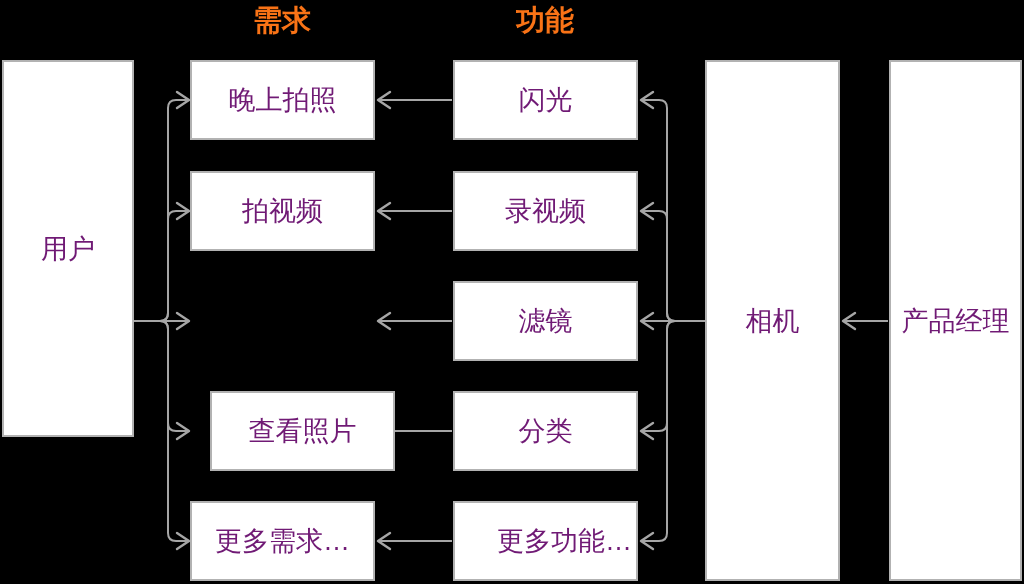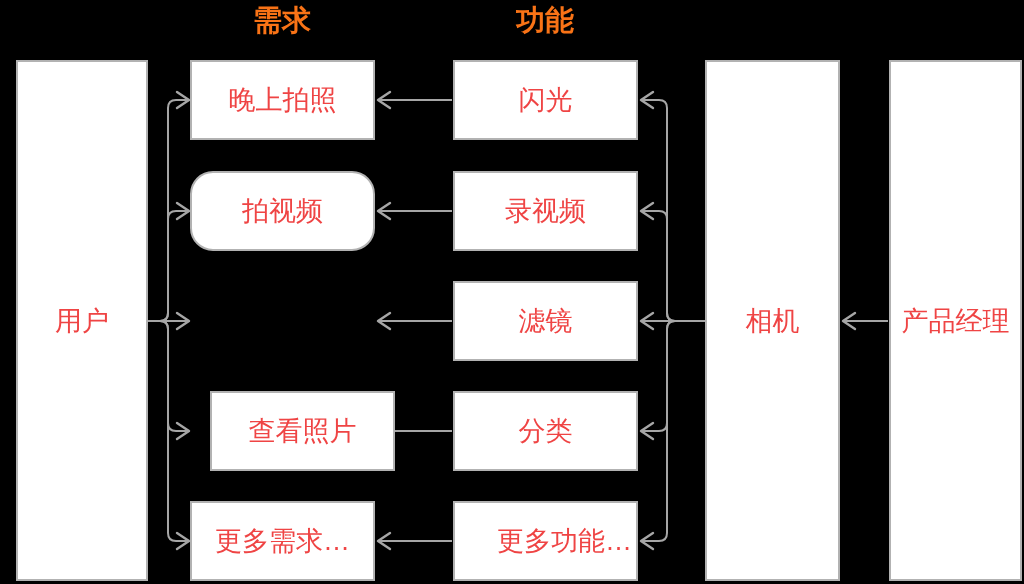--- a/index.html
+++ b/index.html
@@ -4,21 +4,21 @@
 <style>
   html,body{margin:0;padding:0;background:#000;}
   .stage{
     position:relative;width:1024px;height:584px;background:#000000;
     font-family:"Liberation Sans","DejaVu Sans",sans-serif;overflow:hidden;
   }
   .arrow-layer{position:absolute;left:0;top:0;width:1024px;height:584px;}
   .box{
     position:absolute;background:#ffffff;border:2px solid #b2b2b2;
     box-sizing:border-box;display:flex;align-items:center;justify-content:center;
-    color:#ef4444;font-size:27px;white-space:nowrap;
+    color:#701a75;font-size:27px;white-space:nowrap;
   }
   .hdr{
     position:absolute;top:0;height:40px;line-height:40px;
     transform:translateX(-50%);color:#f97316;font-size:29px;font-weight:700;
     white-space:nowrap;
   }
 </style>
 </head>
 <body>
 
@@ -50,34 +50,34 @@
       <path marker-end="url(#ah)" d="M706 321 H675 Q667 321 667 329 V423 Q667 431 659 431 H641"></path>
       <path marker-end="url(#ah)" d="M706 321 H675 Q667 321 667 329 V533 Q667 541 659 541 H641"></path>
 
       <path marker-end="url(#ah)" d="M888 321 H843"></path>
     </g>
   </svg>
 
   <div class="hdr" style="left:282px;">需求</div>
   <div class="hdr" style="left:545px;">功能</div>
 
-  <div class="box" style="left:2px;top:60px;width:132px;height:521px;margin-left:14px;">
+  <div class="box" style="left:2px;top:60px;width:132px;height:377px;">
     <span>用户</span>
   </div>
   <div class="box" style="left:705px;top:60px;width:135px;height:521px;">
     <span>相机</span>
   </div>
   <div class="box" style="left:889px;top:60px;width:133px;height:521px;">
     <span>产品经理</span>
   </div>
 
   <div class="box" style="left:190px;top:60px;width:185px;height:80px;">
     <span>晚上拍照</span>
   </div>
-  <div class="box" style="left:190px;top:171px;width:185px;height:80px;border-radius:23px;">
+  <div class="box" style="left:190px;top:171px;width:185px;height:80px;">
     <span>拍视频</span>
   </div>
   <div class="box" style="left:190px;top:391px;width:185px;height:80px;margin-left:20px;">
     <span>查看照片</span>
   </div>
   <div class="box" style="left:190px;top:501px;width:185px;height:80px;">
     <span>更多需求…</span>
   </div>
 
   <div class="box" style="left:453px;top:60px;width:185px;height:80px;">

